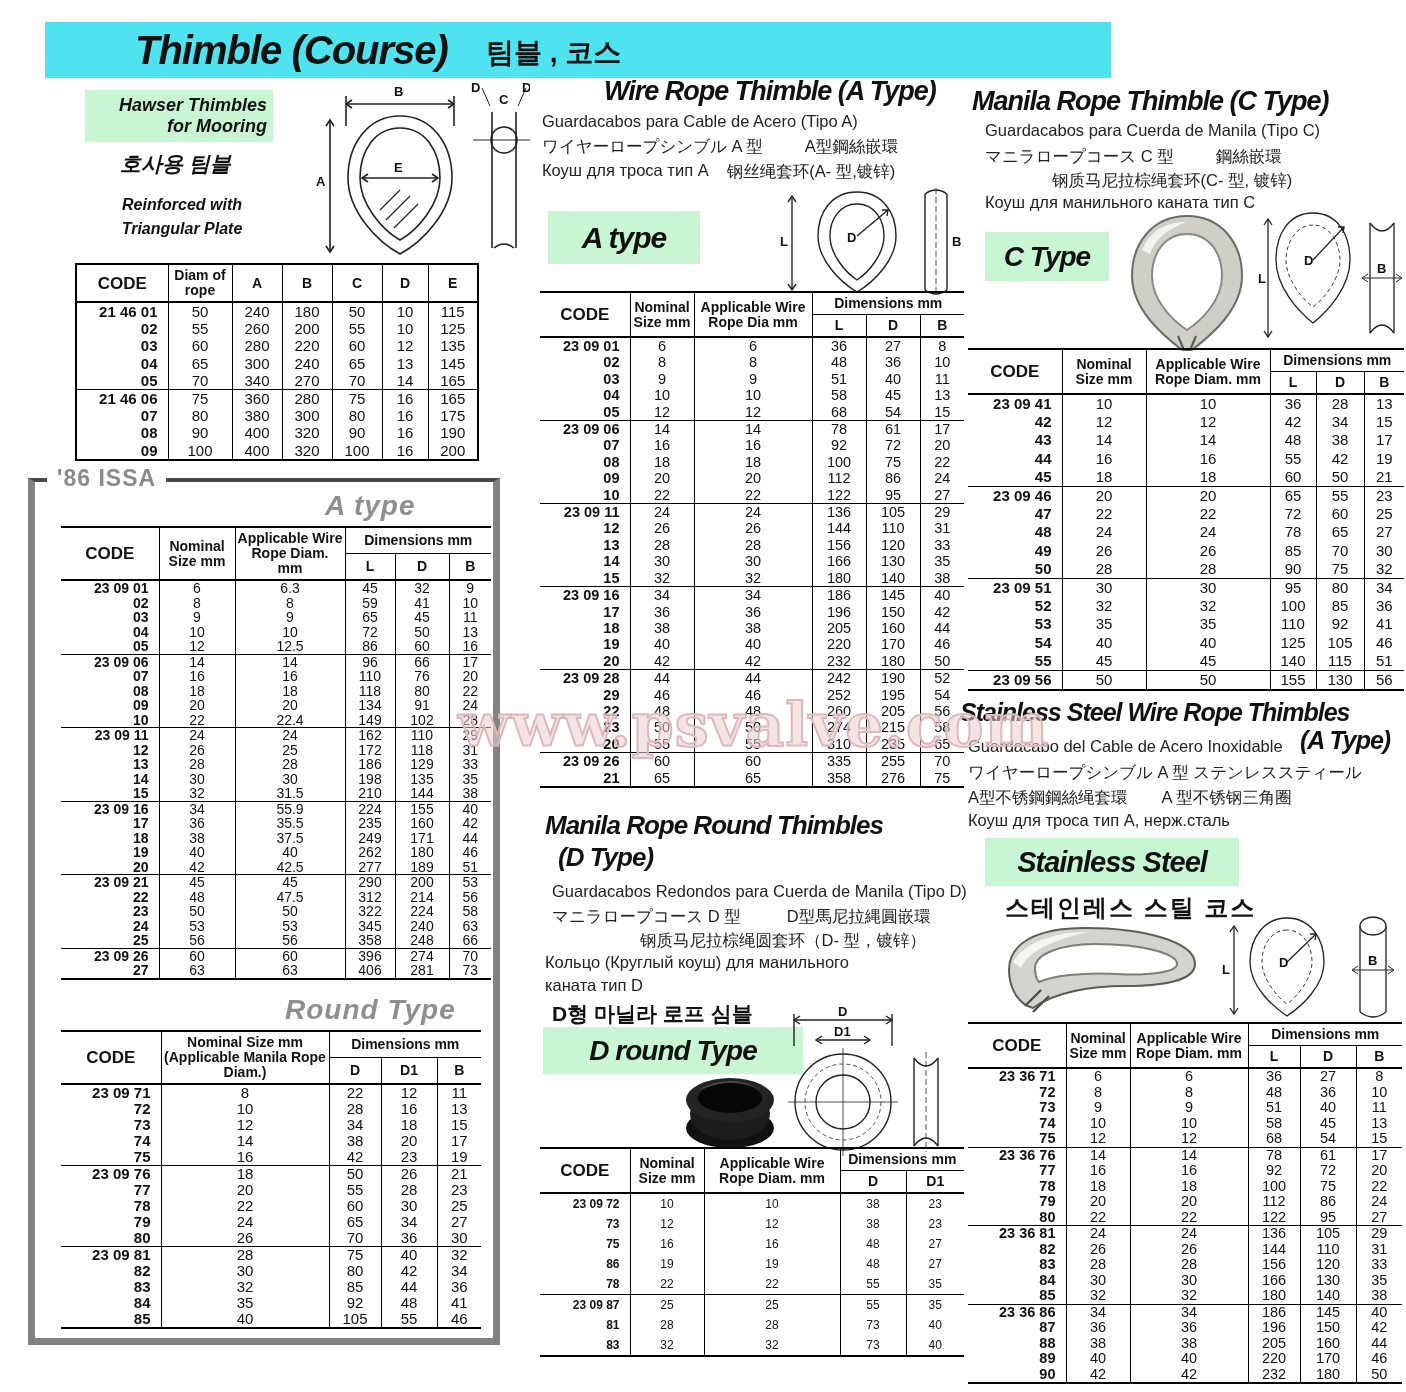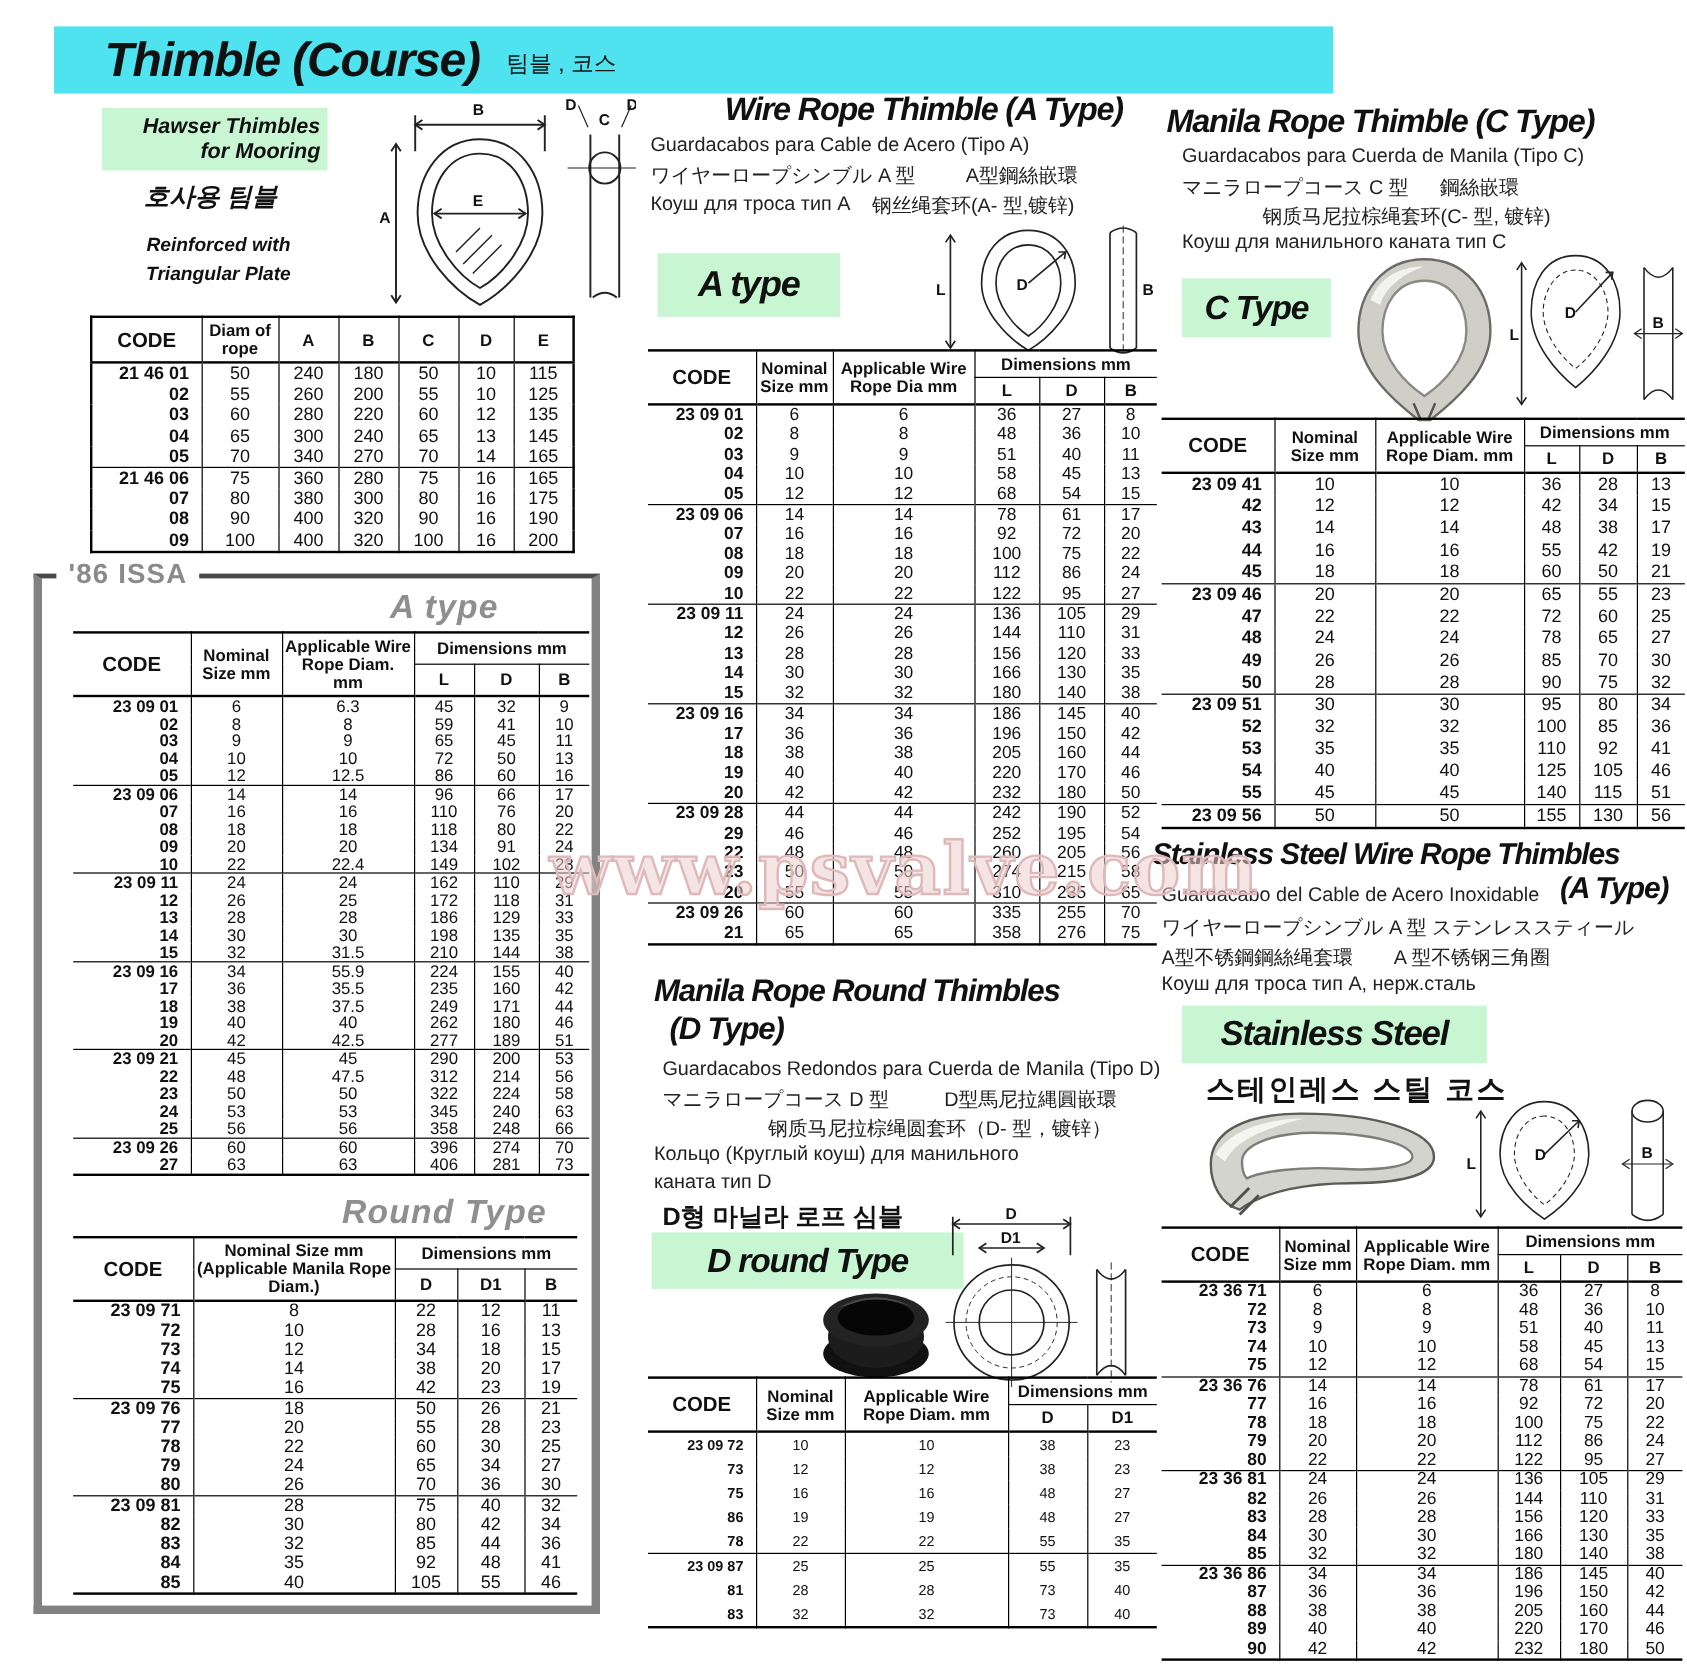--- a/index.html
+++ b/index.html
@@ -6,24 +6,24 @@
   html,body { background:#fff; }
   body {
     position:relative; width:1406px; height:1392px; overflow:hidden;
     font-family:"Liberation Sans","DejaVu Sans",sans-serif; color:#111;
   }
   .abs { position:absolute; }
 
   
   #title-bar {
     left:45px; top:22px; width:1066px; height:56px; background:#4fe3ef;
-    display:flex; align-items:center; padding-left:42px; gap:22px;
+    display:flex; align-items:center; padding-left:90px; gap:38px;
   }
   #title-bar .main { font-size:40px; font-weight:700; font-style:italic; letter-spacing:-1px; }
-  #title-bar .ko   { font-size:19px; font-weight:400; padding-top:6px; }
+  #title-bar .ko   { font-size:28px; font-weight:700; padding-top:6px; }
 
   
   .sec-title { font-size:27px; font-weight:700; font-style:italic; letter-spacing:-1px; white-space:nowrap; }
   .sub-line  { font-size:16.5px; color:#222; white-space:nowrap; }
   .badge {
     background:#c9f6d2; display:flex; align-items:center; justify-content:center;
     font-size:30px; font-weight:700; font-style:italic; letter-spacing:-1px;
   }
   .gray-head { color:#8f8f8f; font-size:28px; font-weight:700; font-style:italic; letter-spacing:1px; }
 
@@ -999,21 +999,21 @@
         <td>32</td>
         <td>32</td>
         <td>73</td>
         <td>40</td>
       </tr>
     </tbody>
 </table>
 
 <div class="abs sec-title" style="left:972px; top:86px;">Manila Rope Thimble (C Type)</div>
 <div class="abs sub-line" style="left:985px; top:121px;">Guardacabos para Cuerda de Manila (Tipo C)</div>
-<div class="abs sub-line" style="left:985px; top:146px; display:flex; gap:26px;">
+<div class="abs sub-line" style="left:985px; top:146px; display:flex; gap:42px;">
   <span>マニラロープコース C 型</span>
   <span>鋼絲嵌環</span>
 </div>
 <div class="abs sub-line" style="left:1052px; top:170px;">钢质马尼拉棕绳套环(C- 型, 镀锌)</div>
 <div class="abs sub-line" style="left:985px; top:193px;">Коуш для манильного каната тип C</div>
 <div class="abs badge" style="left:985px; top:232px; width:124px; height:49px; font-size:28px;">C Type</div>
 
 <svg class="abs" style="left:1112px; top:210px;" width="150" height="142" viewBox="0 0 150 142">
   <path d="M75 6 C40 6 20 34 20 66 C20 100 52 126 70 140 L80 140 C98 126 130 100 130 66 C130 34 110 6 75 6 Z" fill="#cfcfc8" stroke="#6c6c66" stroke-width="2"></path>
   <path d="M75 24 C52 24 40 44 40 66 C40 90 60 110 75 120 C90 110 110 90 110 66 C110 44 98 24 75 24 Z" fill="#fff" stroke="#8a8a84" stroke-width="2"></path>

